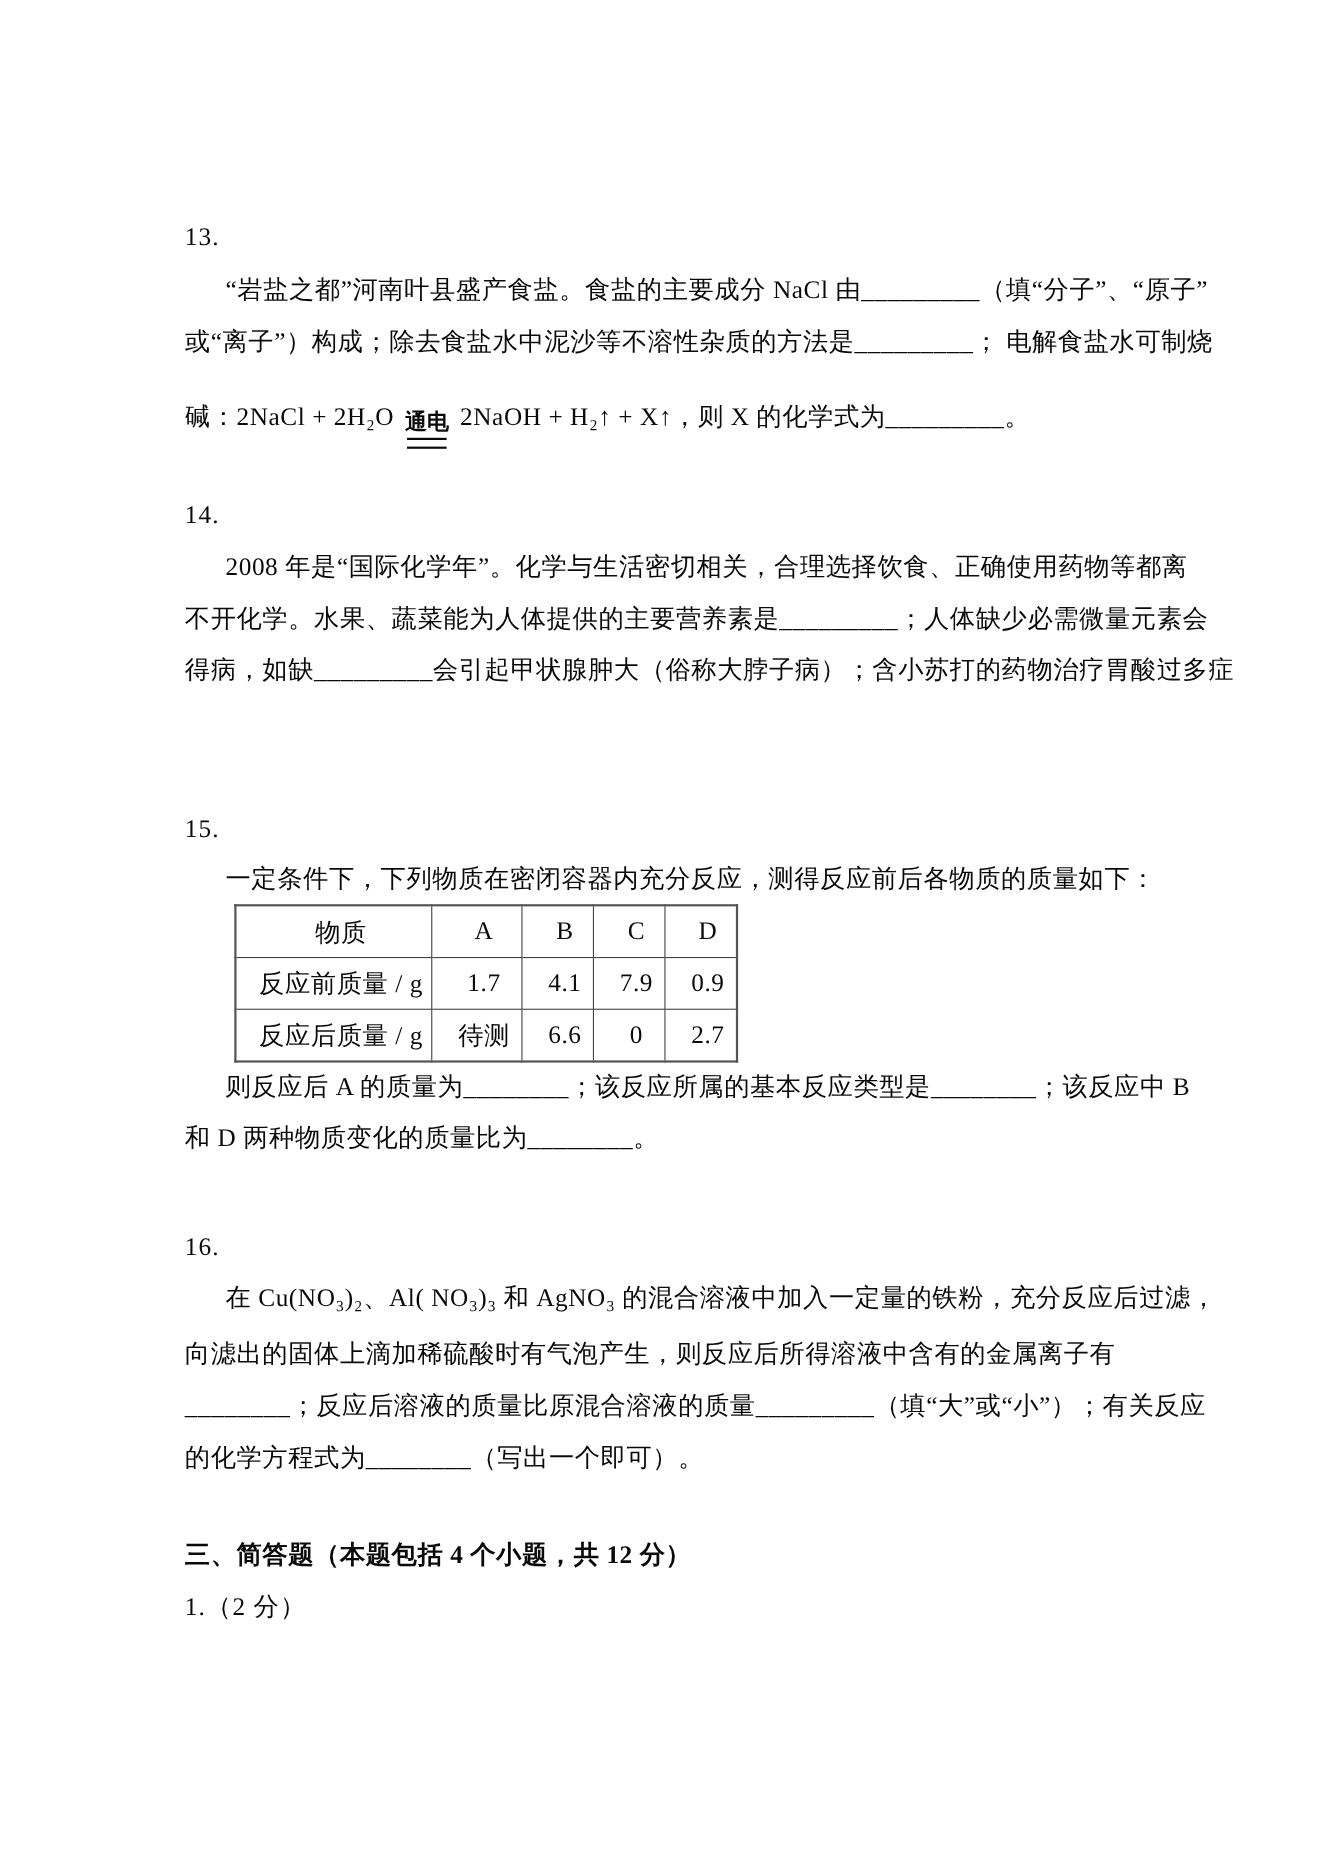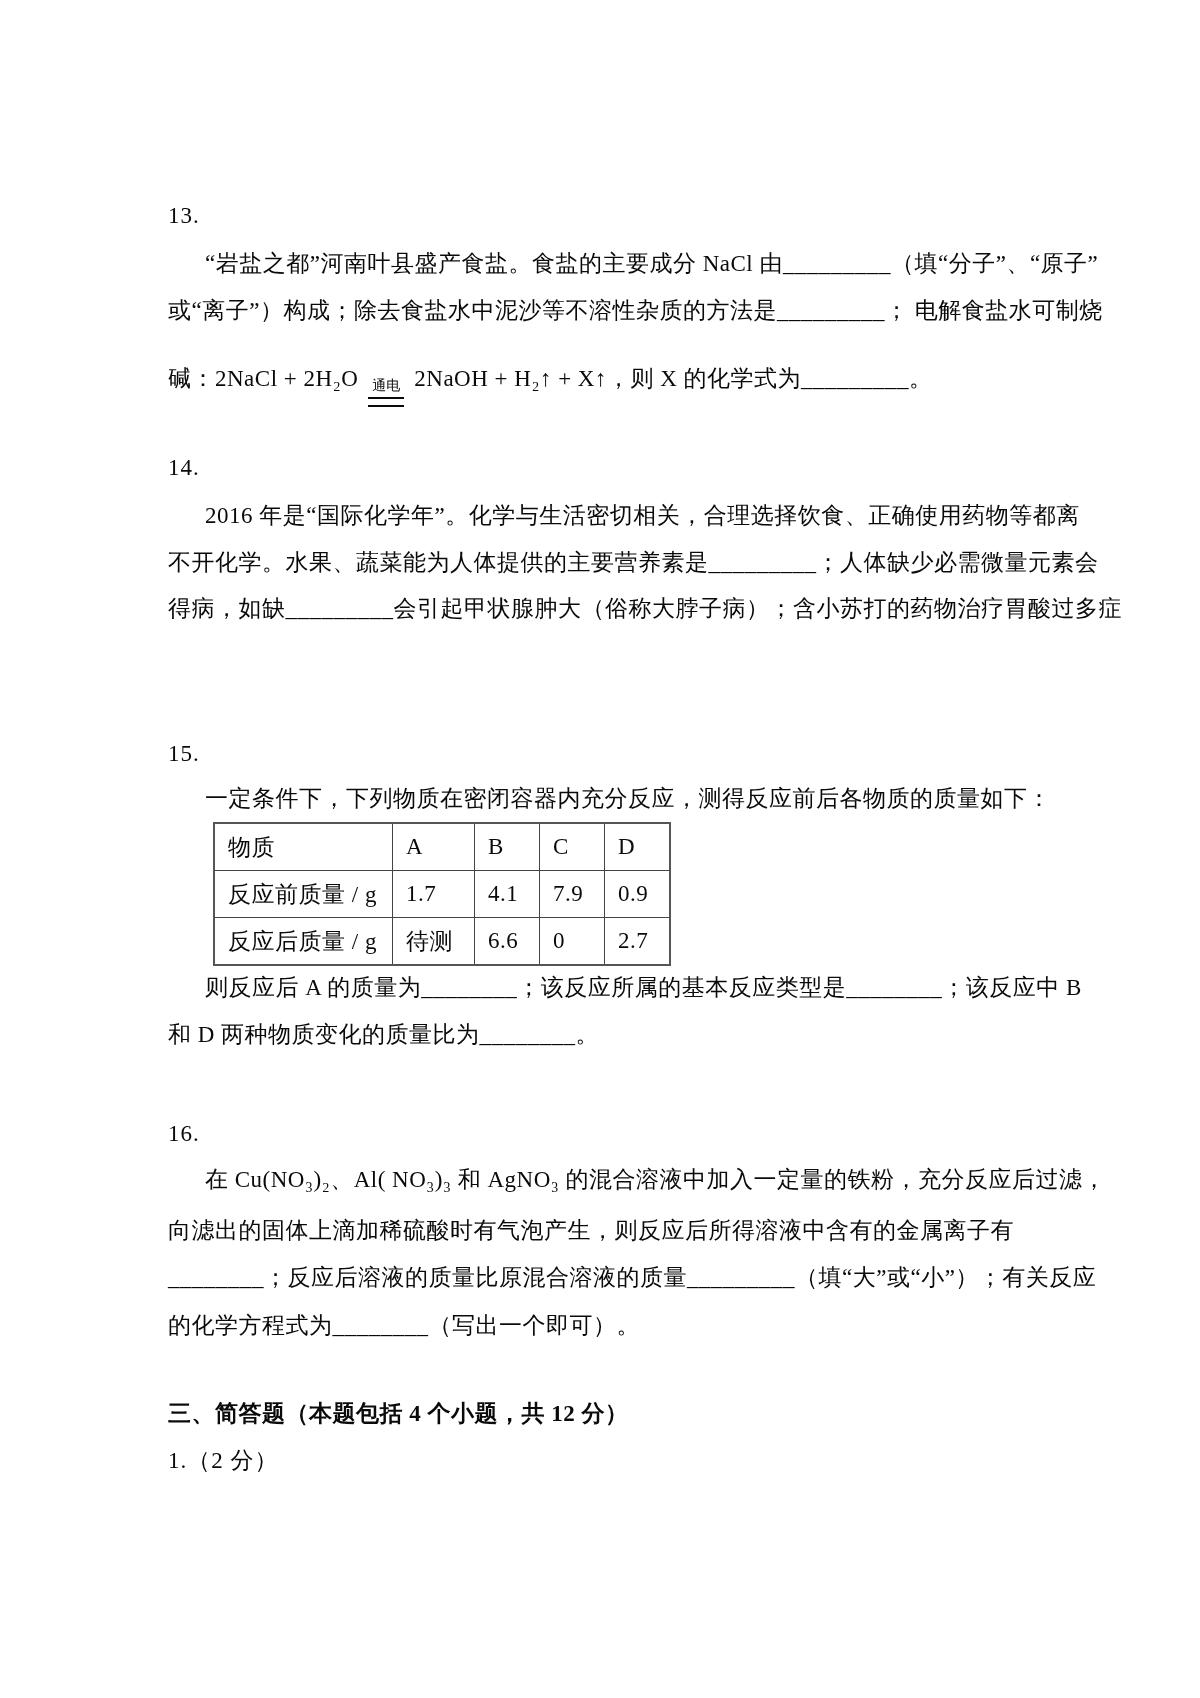--- a/index.html
+++ b/index.html
@@ -30,22 +30,22 @@
 
   
   .eq-stack {
     display: inline-flex;
     flex-direction: column;
     align-items: center;
     vertical-align: -4px;
     margin: 0 10px;
   }
   .eq-label {
-    font-size: 14px;
-    font-weight: normal;
+    font-size: 20px;
+    font-weight: bold;
     line-height: 1;
     margin-bottom: 4px;
     letter-spacing: 0;
   }
   .dbl-eq {
     width: 36px;
     height: 6px;
     border-top: 2px solid #0a0a0a;
     border-bottom: 2px solid #0a0a0a;
   }
@@ -58,20 +58,21 @@
     border-collapse: collapse;
     border: 2px solid #555;
     font-size: 23px;
   }
   .mass-table td {
     border: 1.5px solid #444;
     height: 46px;
     padding: 0 0 0 13px;
     vertical-align: middle;
     letter-spacing: 0.5px;
+    text-align: center;
   }
   .mass-table td.c0 { width: 164px; }
   .mass-table td.c1 { width: 68px; }
   .mass-table td.c2 { width: 51px; }
   .mass-table td.c3 { width: 51px; }
   .mass-table td.c4 { width: 51px; }
 </style>
 </head>
 <body>
 
@@ -81,21 +82,21 @@
   <div class="line" style="top:295px">或“离子”）构成；除去食盐水中泥沙等不溶性杂质的方法是_________； 电解食盐水可制烧</div>
   <div class="line indent" style="top:248px">“岩盐之都”河南叶县盛产食盐。食盐的主要成分 NaCl 由_________（填“分子”、“原子”</div>
   <div class="line" style="top:363px">
     <span>碱：2NaCl + 2H₂O</span><span class="eq-stack">
         <span class="eq-label">通电</span>
         <span class="dbl-eq"></span>
       </span><span>2NaOH + H₂↑ + X↑，则 X 的化学式为_________。</span>
   </div>
 
   <div class="line qnum" style="top:452px">14.</div>
-  <div class="line indent" style="top:500px">2016 年是“国际化学年”。化学与生活密切相关，合理选择饮食、正确使用药物等都离</div>
+  <div class="line indent" style="top:500px">2008 年是“国际化学年”。化学与生活密切相关，合理选择饮食、正确使用药物等都离</div>
   <div class="line" style="top:593px">得病，如缺_________会引起甲状腺肿大（俗称大脖子病）；含小苏打的药物治疗胃酸过多症</div>
   <div class="line" style="top:547px">不开化学。水果、蔬菜能为人体提供的主要营养素是_________；人体缺少必需微量元素会</div>
 
   <div class="line qnum" style="top:738px">15.</div>
   <div class="line indent" style="top:783px">一定条件下，下列物质在密闭容器内充分反应，测得反应前后各物质的质量如下：</div>
 
   <table class="mass-table">
     <tbody>
         <tr>
       <td class="c0">物质</td>

